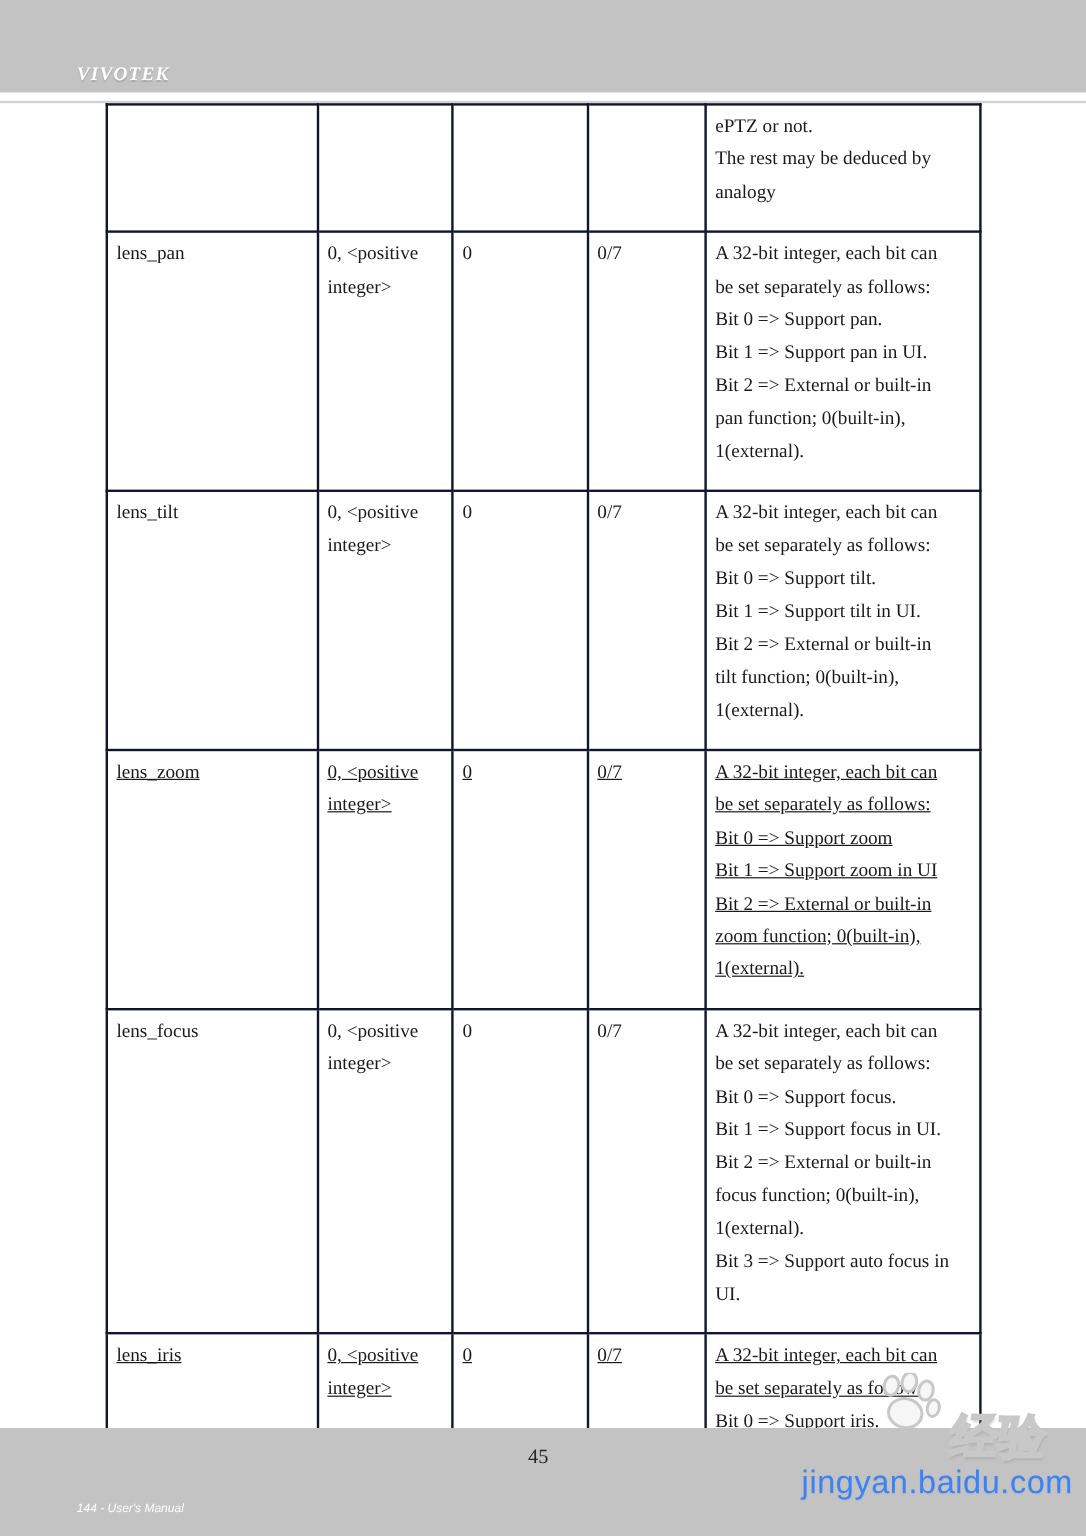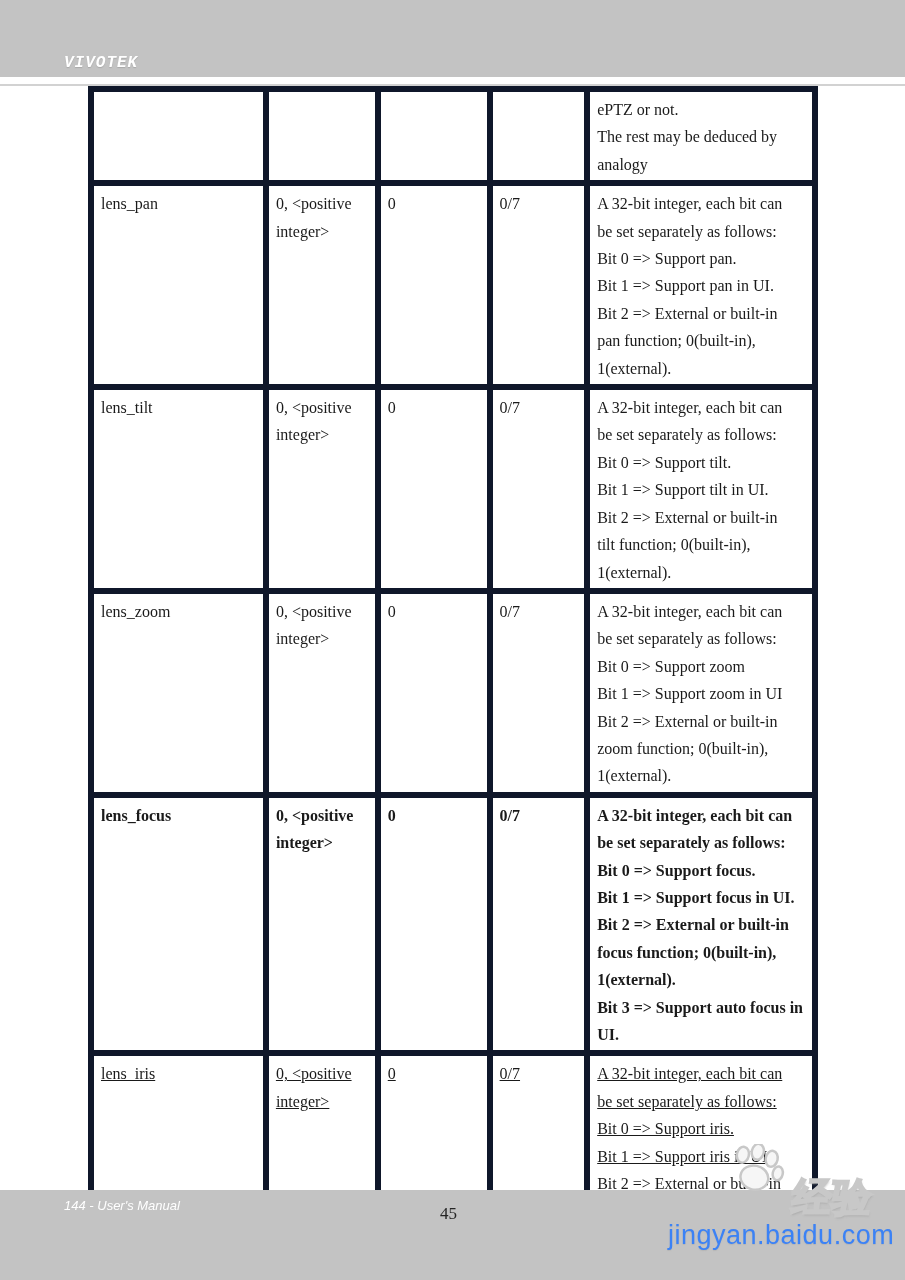--- a/index.html
+++ b/index.html
@@ -17,21 +17,21 @@
   
   .header-bar {
     position: absolute;
     left: 0; top: 0;
     width: 905px; height: 77px;
     background: #c3c3c3;
   }
   .brand {
     position: absolute;
     left: 64px; top: 54px;
-    font-family: Liberation Mono, monospace;
+    font-family: Liberation Serif, serif;
     font-size: 16px;
     font-weight: bold;
     font-style: italic;
     letter-spacing: 1px;
     color: #ffffff;
     text-shadow: 0 1px 1px rgba(120,120,120,0.35);
   }
   .header-rule {
     position: absolute;
     left: 0; top: 84px;
@@ -43,50 +43,50 @@
   table.param-table {
     position: absolute;
     left: 88px; top: 86px;
     width: 730px;
     border-collapse: collapse;
     table-layout: fixed;
     font-size: 16px;
     line-height: 27.4px;
   }
   table.param-table td {
-    border: 6px solid #0f172a;
+    border: 2px solid #0f172a;
     vertical-align: top;
-    padding: 4px 6px 2px 7px;
+    padding: 4px 6px 18px 7px;
     white-space: pre-line;
     overflow: hidden;
   }
   .col-name  { width: 172px; }
   .col-value { width: 110px; }
   .col-def   { width: 110px; }
   .col-sec   { width: 96px; }
   .col-desc  { width: 224px; }
   tr.r0 td { height: 81px; }
   tr.r1 td { height: 192px; }
   tr.r2 td { height: 192px; }
-  tr.r3 td { height: 192px; }
-  tr.r4 td { height: 247px; font-weight: bold; }
+  tr.r3 td { height: 192px; text-decoration: underline; }
+  tr.r4 td { height: 247px; }
   tr.r5 td { height: 193px; text-decoration: underline; }
 
   
   .footer-bar {
     position: absolute;
     left: 0; top: 1190px;
     width: 905px; height: 90px;
     background: #c3c3c3;
   }
   .footer-left {
     position: absolute;
-    left: 64px; top: 1198px;
+    left: 64px; top: 1252px;
     font-family: "Liberation Sans", sans-serif;
-    font-size: 13px;
+    font-size: 10px;
     font-style: italic;
     color: #ffffff;
   }
   .page-number {
     position: absolute;
     left: 440px; top: 1204px;
     width: 60px;
     text-align: left;
     font-family: "Liberation Serif", serif;
     font-size: 17px;

